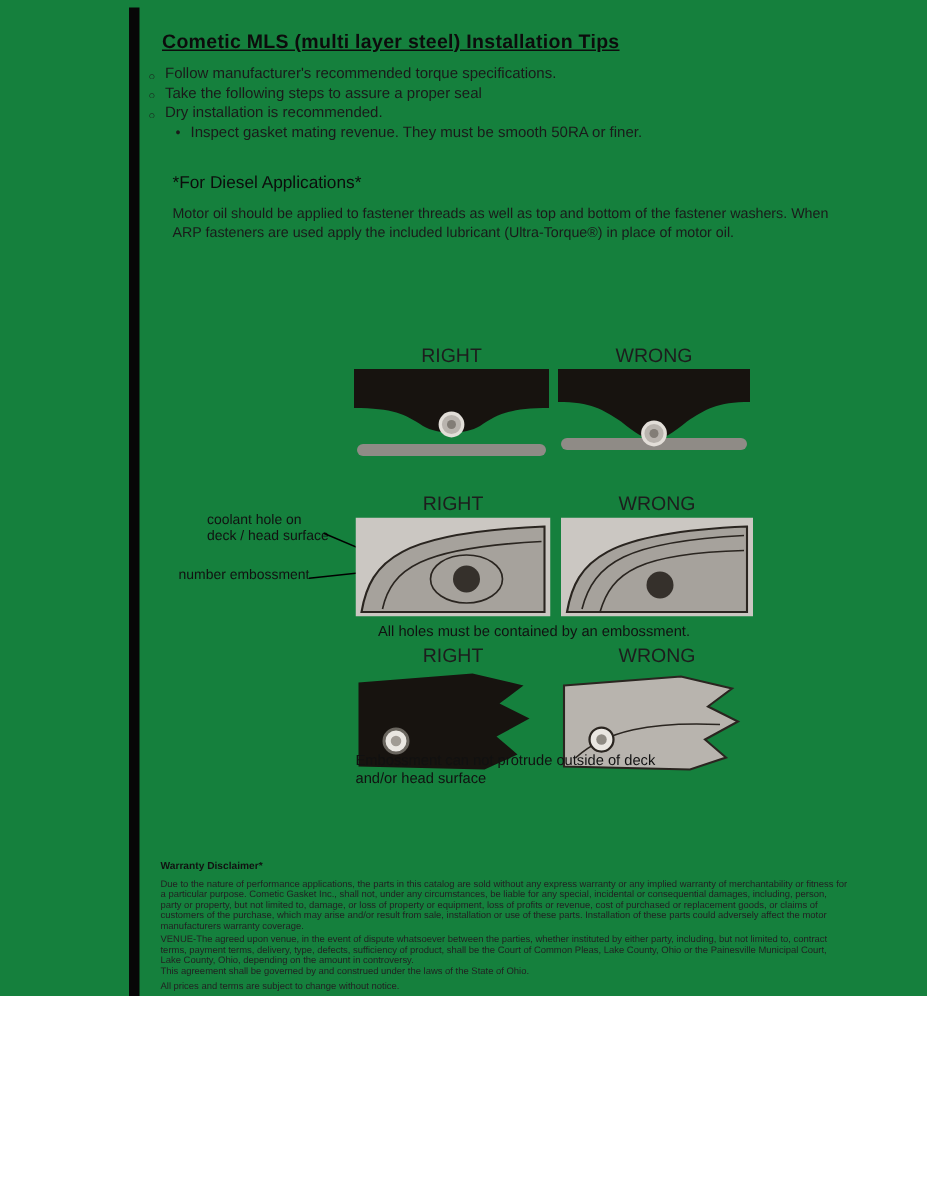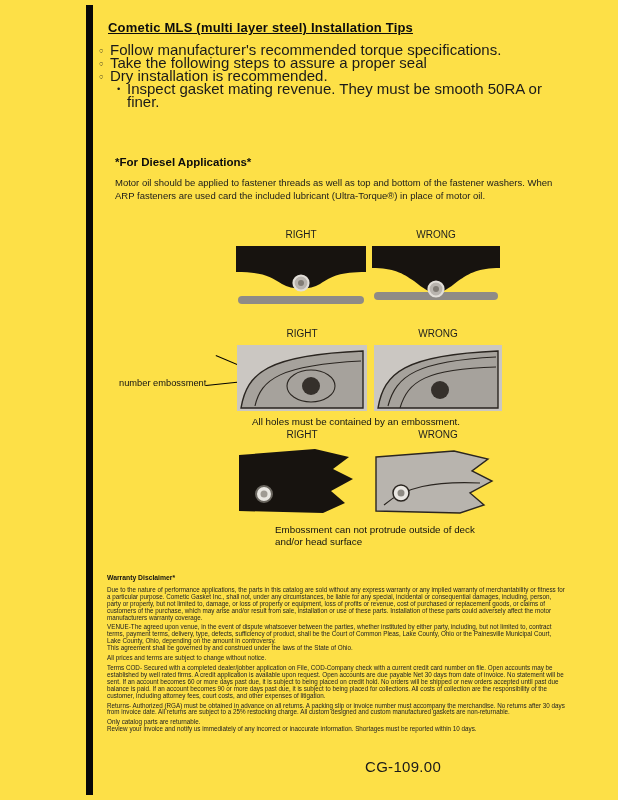--- a/index.html
+++ b/index.html
@@ -1,34 +1,34 @@
 <!DOCTYPE html>
 <html><head>
 <meta charset="utf-8">
 <style>
   * { margin:0; padding:0; box-sizing:border-box; }
   html,body { background:#ffffff; }
   body { font-family:"Liberation Sans", sans-serif; }
-  .page { position:relative; width:618px; height:800px; background:#fde047; color:#141414; overflow:hidden; }
+  .page { position:relative; width:618px; height:664px; background:#15803d; color:#141414; overflow:hidden; }
   .leftbar { position:absolute; left:86px; top:5px; width:7px; height:790px; background:#070707; }
 
   .title { position:absolute; left:108px; top:20px; font-size:13px; font-weight:bold;
            text-decoration:underline; letter-spacing:.2px; color:#0c0c0c; }
 
-  .tips { position:absolute; left:99px; top:43px; width:472px; font-size:15px; line-height:13px; color:#1a1a1a; }
+  .tips { position:absolute; left:99px; top:43px; width:472px; font-size:10px; line-height:13px; color:#1a1a1a; }
   .tip { position:relative; padding-left:11px; }
   .tip::before { content:"○"; position:absolute; left:0; top:1px; font-size:7.5px; }
   .tip.sub { margin-left:18px; padding-left:10px; }
   .tip.sub::before { content:"•"; font-size:9.5px; top:0; }
 
   .diesel { position:absolute; left:115px; top:116px; width:452px; font-size:9.5px; line-height:13px; color:#1a1a1a; }
-  .diesel .h { font-size:11.5px; font-weight:bold; margin-bottom:7px; color:#0c0c0c;margin-top:40px; }
+  .diesel .h { font-size:11.5px; font-weight:normal; margin-bottom:7px; color:#0c0c0c; }
   .diesel p { margin-bottom:13px; }
 
-  .dg-label { position:absolute; font-size:10px; color:#1d1d1d; text-align:center; }
+  .dg-label { position:absolute; font-size:13px; color:#1d1d1d; text-align:center; }
   .dg-panel { position:absolute; line-height:0; }
   .dg-caption { position:absolute; font-size:9.8px; color:#111; white-space:pre-line; line-height:12px; }
   .ann { position:absolute; font-size:9.3px; line-height:11px; color:#111; white-space:pre-line; }
   .lead { position:absolute; height:1px; background:#000; transform-origin:0 0; }
 
   .disclaimer { position:absolute; left:107px; top:575px; width:458px; font-size:6.3px;
                 line-height:6.9px; color:#222; }
   .disclaimer .h { font-size:6.8px; font-weight:bold; margin-bottom:5px; color:#111; }
   .disclaimer p { margin-bottom:3px; white-space:pre-line; }
 
@@ -45,21 +45,21 @@
 
   <div class="tips">
     <div class="tip"><span>Follow manufacturer's recommended torque specifications.</span></div>
     <div class="tip"><span>Take the following steps to assure a proper seal</span></div>
     <div class="tip"><span>Dry installation is recommended.</span></div>
     <div class="tip sub"><span>Inspect gasket mating revenue.  They must be smooth 50RA or finer.</span></div>
   </div>
 
   <div class="diesel">
     <div class="h">*For Diesel Applications*</div>
-    <p>Motor oil should be applied to fastener threads as well as top and bottom of the fastener washers. When ARP fasteners are used card the included lubricant (Ultra-Torque®) in place of motor oil.</p>
+    <p>Motor oil should be applied to fastener threads as well as top and bottom of the fastener washers. When ARP fasteners are used apply the included lubricant (Ultra-Torque®) in place of motor oil.</p>
   </div>
 
   <div class="dg-label" style="left:236px; top:229px; width:130px;">RIGHT</div>
   <div class="dg-label" style="left:372px; top:229px; width:128px;">WRONG</div>
 
   <div class="dg-panel" style="left:236px; top:246px;">
     <svg width="130" height="62" viewBox="0 0 130 62">
       <path d="M0,0 H130 V26 C104,26 96,30 84,38 C74,44 56,44 46,38 C34,30 26,26 0,26 Z" fill="#17130f"></path>
       <rect x="2" y="50" width="126" height="8" rx="4" fill="#8f8b86"></rect>
       <circle cx="65" cy="37" r="7.5" fill="#b9b4ae" stroke="#e2ded8" stroke-width="2.2"></circle>
@@ -71,20 +71,22 @@
       <path d="M0,0 H128 V22 C106,22 98,27 86,35 C76,43 71,46 64,48 C57,46 52,43 42,35 C30,27 22,22 0,22 Z" fill="#17130f"></path>
       <rect x="2" y="46" width="124" height="8" rx="4" fill="#8f8b86"></rect>
       <circle cx="64" cy="43" r="7.5" fill="#b9b4ae" stroke="#e2ded8" stroke-width="2.2"></circle>
       <circle cx="64" cy="43" r="3" fill="#827d76"></circle>
     </svg>
   </div>
 
   <div class="dg-label" style="left:237px; top:328px; width:130px;">RIGHT</div>
   <div class="dg-label" style="left:374px; top:328px; width:128px;">WRONG</div>
 
+  <div class="ann" style="left:138px; top:341px; width:90px;">coolant hole on
+deck / head surface</div>
   <div class="ann" style="left:119px; top:378px; width:100px;">number embossment</div>
   <div class="lead" style="left:216px; top:355px; width:48px; transform:rotate(23deg);"></div>
   <div class="lead" style="left:206px; top:385px; width:36px; transform:rotate(-6deg);"></div>
 
   <div class="dg-panel" style="left:237px; top:345px;">
     <svg width="130" height="66" viewBox="0 0 130 66">
       <rect width="130" height="66" fill="#cbc7c2"></rect>
       <path d="M4,63 C10,28 30,10 126,6 L126,63 Z" fill="#a6a29c" stroke="#2a2520" stroke-width="1.4"></path>
       <path d="M18,61 C24,34 44,20 124,16" fill="none" stroke="#2a2520" stroke-width="1.1"></path>
       <ellipse cx="74" cy="41" rx="24" ry="16" fill="none" stroke="#2a2520" stroke-width="1.1"></ellipse>
@@ -113,21 +115,21 @@
     </svg>
   </div>
   <div class="dg-panel" style="left:374px; top:447px;">
     <svg width="128" height="68" viewBox="0 0 128 68">
       <path d="M2,10 L80,4 L114,12 L98,24 L118,34 L96,46 L110,58 L86,66 L2,64 Z" fill="#b8b4ae" stroke="#2a2520" stroke-width="1.4"></path>
       <path d="M10,58 C30,40 60,34 106,36" fill="none" stroke="#2a2520" stroke-width="1.1"></path>
       <circle cx="27" cy="46" r="8" fill="#e9e6e1" stroke="#2a2520" stroke-width="1.5"></circle>
       <circle cx="27" cy="46" r="3.5" fill="#8f8b84"></circle>
     </svg>
   </div>
-  <div class="dg-caption" style="left:237px; top:524px; width:280px;margin-left:38px;">Embossment can not protrude outside of deck
+  <div class="dg-caption" style="left:237px; top:502px; width:280px;">Embossment can not protrude outside of deck
 and/or head surface</div>
 
   <div class="disclaimer">
     <div class="h">Warranty Disclaimer*</div>
     <p>Due to the nature of performance applications, the parts in this catalog are sold without any express warranty or any implied warranty of merchantability or fitness for a particular purpose.  Cometic Gasket Inc., shall not, under any circumstances, be liable for any special, incidental or consequential damages, including, person, party or property, but not limited to, damage, or loss of property or equipment, loss of profits or revenue, cost of purchased or replacement goods, or claims of customers of the purchase, which may arise and/or result from sale, installation or use of these parts.  Installation of these parts could adversely affect the motor manufacturers warranty coverage.</p>
     <p>VENUE-The agreed upon venue, in the event of dispute whatsoever between the parties, whether instituted by either party, including, but not limited to, contract terms, payment terms, delivery, type, defects, sufficiency of product, shall be the Court of Common Pleas, Lake County, Ohio or the Painesville Municipal Court, Lake County, Ohio, depending on the amount in controversy.
 This agreement shall be governed by and construed under the laws of the State of Ohio.</p>
     <p>All prices and terms are subject to change without notice.</p>
     <p>Terms COD- Secured with a completed dealer/jobber application on File, COD-Company check with a current credit card number on file.  Open accounts may be established by well rated firms.  A credit application is available upon request.  Open accounts are due payable Net 30 days from date of invoice.  No statement will be sent.  If an account becomes 60 or more days past due, it is subject to being placed on credit hold.  No orders will be shipped or new orders accepted until past due balance is paid.  If an account becomes 90 or more days past due, it is subject to being placed for collections.  All costs of collection are the responsibility of the customer, including attorney fees, court costs, and other expenses of litigation.</p>
     <p>Returns- Authorized (RGA) must be obtained in advance on all returns.  A packing slip or invoice number must accompany the merchandise.  No returns after 30 days from invoice date.  All returns are subject to a 25% restocking charge.  All custom designed and custom manufactured gaskets are non-returnable.</p>

